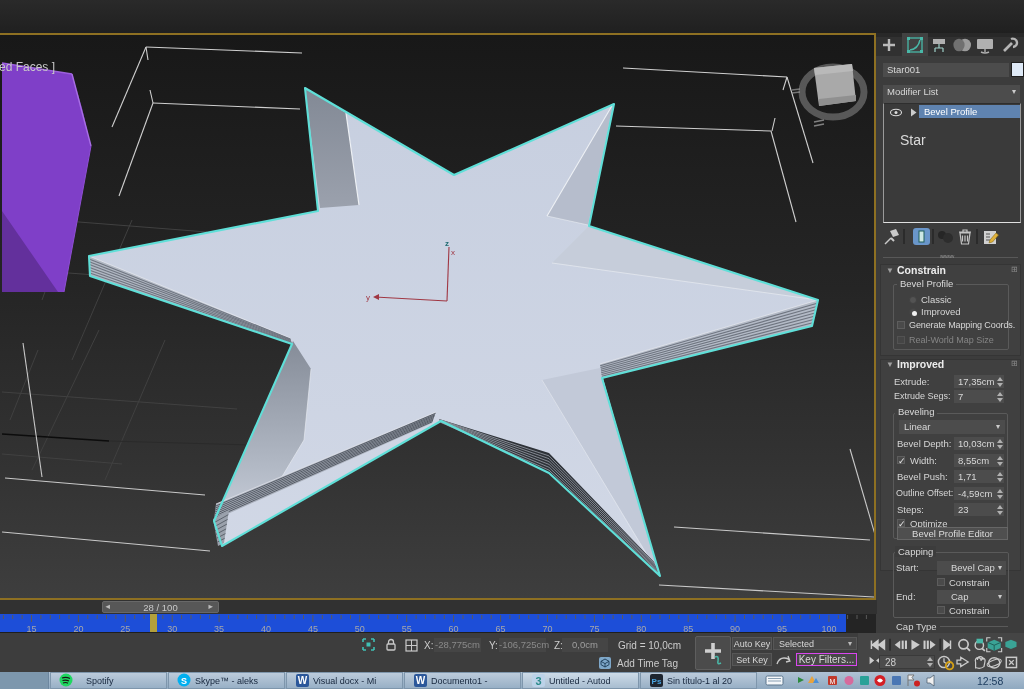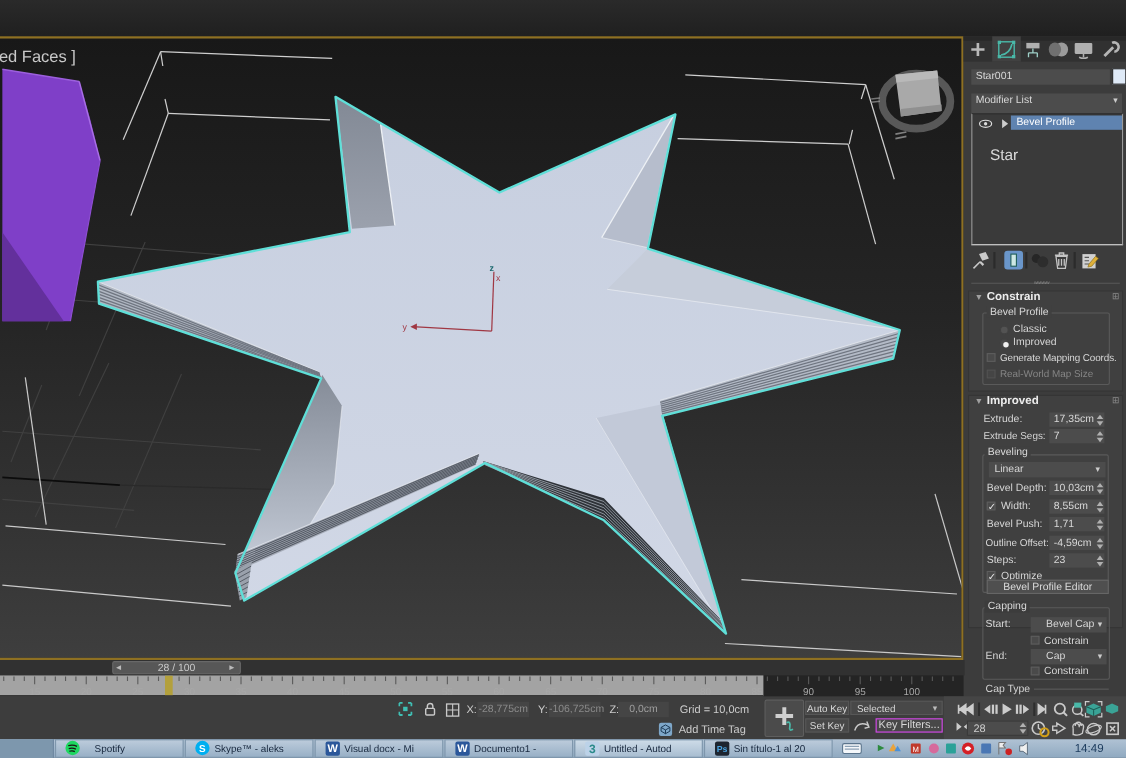--- a/index.html
+++ b/index.html
@@ -132,21 +132,21 @@
 <text x="364" y="300" font-size="8" fill="#a03743" font-family="Liberation Sans">y</text>
 <text x="449" y="255" font-size="8" fill="#a03743" font-family="Liberation Sans">x</text>
 <text x="443" y="246" font-size="8" fill="#1d6a70" font-weight="bold" font-family="Liberation Sans">z</text>
 <ellipse cx="831" cy="92" rx="31" ry="25" fill="none" stroke="#8a8a8a" stroke-width="7" opacity="0.55"></ellipse>
 <polygon points="812,68 850,64 854,101 817,106" fill="#a9a9a9"></polygon>
 <polygon points="812,68 850,64 851,71 813,75" fill="#b9b9b9"></polygon>
 <polygon points="817,99 854,95 854,101 817,106" fill="#909090"></polygon>
 <path d="M812,122 l10,-2 m-10,6 l10,-2" stroke="#9a9a9a" stroke-width="1.6" fill="none" opacity="0.8"></path>
 <path d="M790,90 l8,-1 m-8,4 l8,-1" stroke="#9a9a9a" stroke-width="1.4" fill="none" opacity="0.7"></path>
 </svg>
-<div class="abs" style="left:-3px;top:8px;color:#c9c9c9;font-size:15px">ed Faces ]</div>
+<div class="abs" style="left:-3px;top:25px;color:#c9c9c9;font-size:12px">ed Faces ]</div>
 </div>
 </div>
 
 <div class="abs" style="left:876px;top:33px;width:148px;height:602px;background:#3c3c3c">
 
   <div class="abs" style="left:0;top:0;width:148px;height:23px;background:#313131"></div>
     <div class="abs" style="left:0;top:0;width:148px;height:4px;background:#282828"></div>
   <div class="abs" style="left:26px;top:0;width:26px;height:23px;background:#414141"></div>
   <svg class="abs" style="left:0;top:0" width="148" height="24" viewBox="0 0 148 24">
     <path d="M13,6 v12 M7,12 h12" stroke="#b9b9b9" stroke-width="2.4"></path>
@@ -270,21 +270,21 @@
 <div class="lbl" style="left:949px;top:605px">Constrain</div>
 <div class="lbl" style="left:896px;top:621px;font-size:9.5px">Cap Type</div>
 <div class="abs" style="left:940px;top:626px;width:68px;height:1px;background:#5a5a5a"></div>
 
 <div class="abs" style="left:0;top:600px;width:877px;height:14px;background:#313131">
   <div class="abs" style="left:102px;top:1px;width:117px;height:12px;background:#575757;border:1px solid #686868;border-radius:2px;color:#c9c9c9;font-size:9.5px;text-align:center;line-height:11px">28 / 100</div>
   <div class="abs" style="left:104px;top:1px;width:10px;height:12px;color:#bbbbbb;font-size:7.5px;line-height:12px">◄</div>
   <div class="abs" style="left:207px;top:1px;width:10px;height:12px;color:#bbbbbb;font-size:7.5px;line-height:12px">►</div>
 </div>
 
-<div class="abs" style="left:0;top:614px;width:694px;height:19px;background:#a3a3a3;border-bottom:1px solid #1e1e1e">
+<div class="abs" style="left:0;top:614px;width:846px;height:19px;background:#1d4ed8;border-bottom:1px solid #1e1e1e">
 <svg width="877" height="19" viewBox="0 0 877 19" style="position:absolute;left:0;top:0">
       <line x1="3.4" y1="1" x2="3.4" y2="5" stroke="#5a5a5a" stroke-width="1"></line>
       <line x1="12.7" y1="1" x2="12.7" y2="5" stroke="#5a5a5a" stroke-width="1"></line>
       <line x1="22.1" y1="1" x2="22.1" y2="5" stroke="#5a5a5a" stroke-width="1"></line>
       <line x1="31.5" y1="1" x2="31.5" y2="8" stroke="#5a5a5a" stroke-width="1"></line>
       <text x="31.5" y="17.5" font-size="9" fill="#a8a8a8" text-anchor="middle" font-family="Liberation Sans">15</text>
       <line x1="40.9" y1="1" x2="40.9" y2="5" stroke="#5a5a5a" stroke-width="1"></line>
       <line x1="50.3" y1="1" x2="50.3" y2="5" stroke="#5a5a5a" stroke-width="1"></line>
       <line x1="59.6" y1="1" x2="59.6" y2="5" stroke="#5a5a5a" stroke-width="1"></line>
       <line x1="69.0" y1="1" x2="69.0" y2="5" stroke="#5a5a5a" stroke-width="1"></line>
@@ -503,20 +503,20 @@
       <text x="832.5" y="11.5" font-size="7" fill="#ffffff" text-anchor="middle" font-family="Liberation Sans">M</text>
     <circle cx="849" cy="8.5" r="4.5" fill="#d66a9c"></circle>
     <rect x="860" y="4" width="9" height="9" rx="1" fill="#2aa198"></rect>
     <circle cx="880" cy="8.5" r="5.5" fill="#d41f26"></circle>
       <path d="M877,8.5 q3,-4 6,0 q-3,4 -6,0" fill="#ffffff"></path>
     <rect x="892" y="4" width="9" height="9" rx="1" fill="#4a77b4"></rect>
     <path d="M908,3 v11 M908,3 h6 l-2,2.5 2,2.5 h-6" fill="#eeeeee" stroke="#777777" stroke-width="1"></path>
     <circle cx="917" cy="11.5" r="3" fill="#cc2222"></circle>
     <path d="M927,6 h3 l4,-3 v11 l-4,-3 h-3 z" fill="#f0f0f0" stroke="#445566" stroke-width="0.7"></path>
   </svg>
-  <div class="abs" style="left:977px;top:3px;color:#1b3a5c;font-size:10.5px">14:49</div>
+  <div class="abs" style="left:977px;top:3px;color:#1b3a5c;font-size:10.5px">12:58</div>
   <div class="abs" style="left:86px;top:4px;color:#16263c;font-size:9px">Spotify</div>
   <div class="abs" style="left:195px;top:4px;color:#16263c;font-size:9px">Skype™ - aleks</div>
   <div class="abs" style="left:313px;top:4px;color:#16263c;font-size:9px">Visual docx - Mi</div>
   <div class="abs" style="left:431px;top:4px;color:#16263c;font-size:9px">Documento1 -</div>
   <div class="abs" style="left:549px;top:4px;color:#16263c;font-size:9px">Untitled - Autod</div>
   <div class="abs" style="left:667px;top:4px;color:#16263c;font-size:9px">Sin título-1 al 20</div>
 </div>
 
 </body></html>

